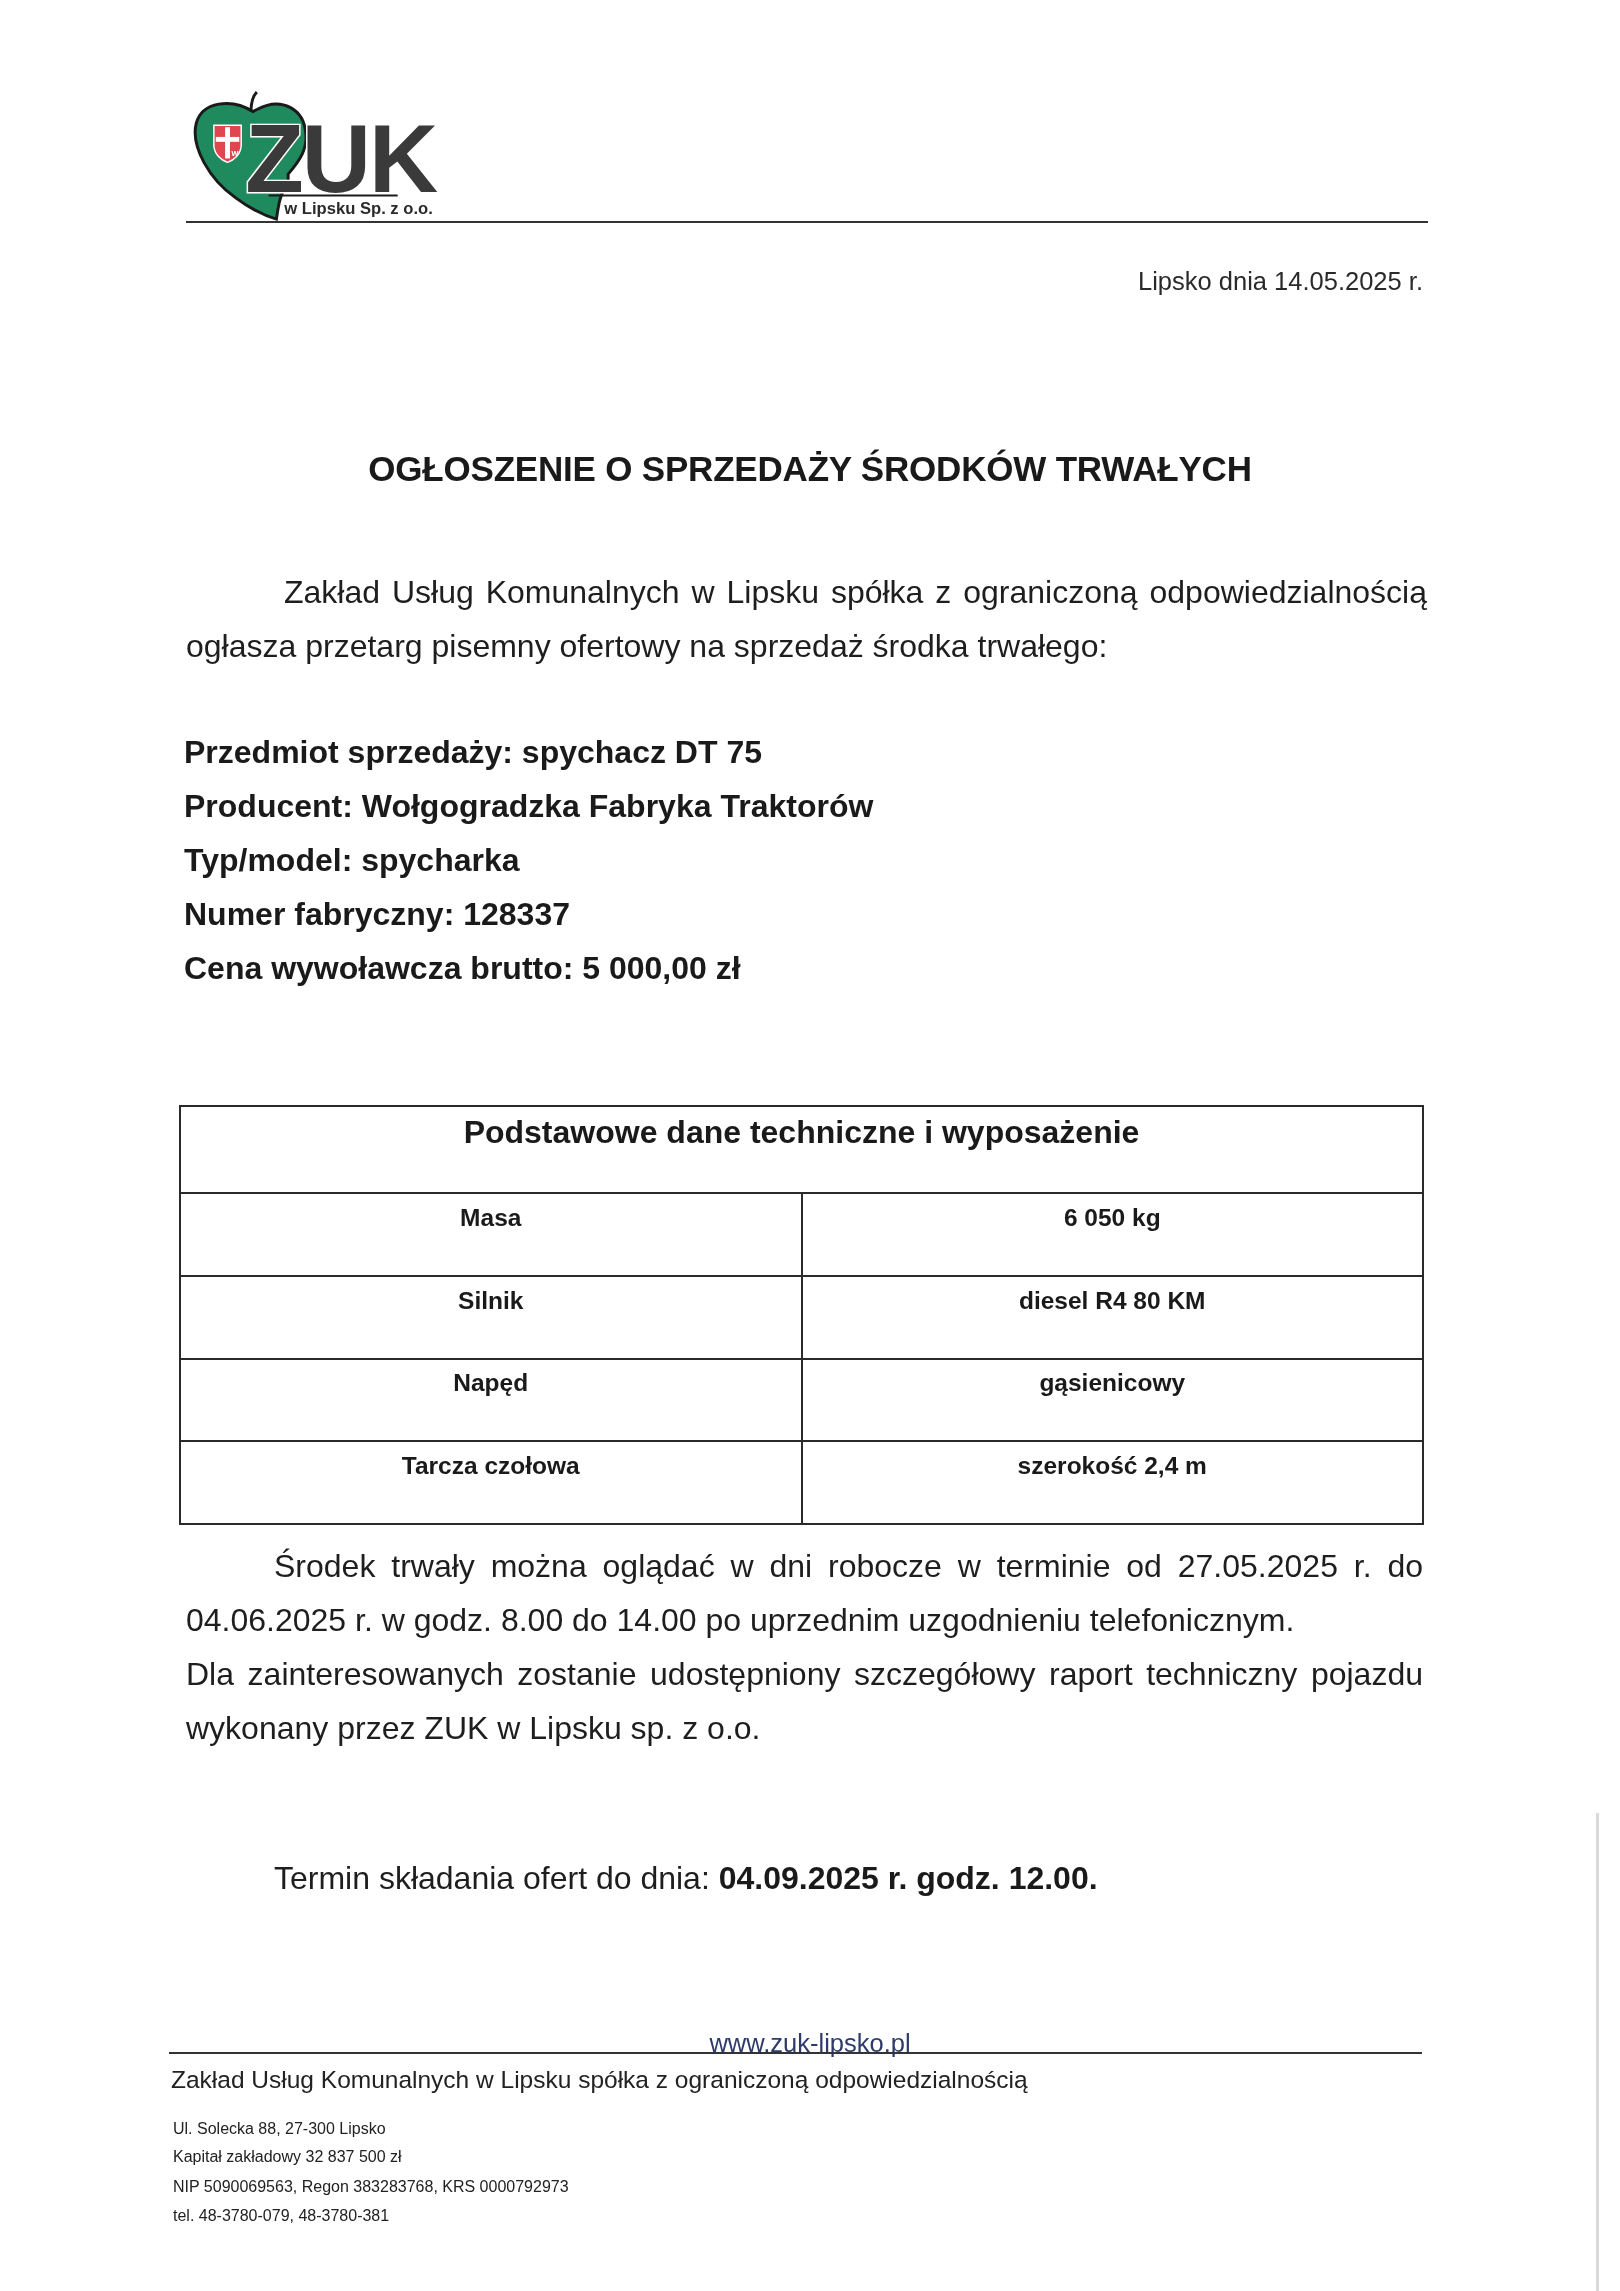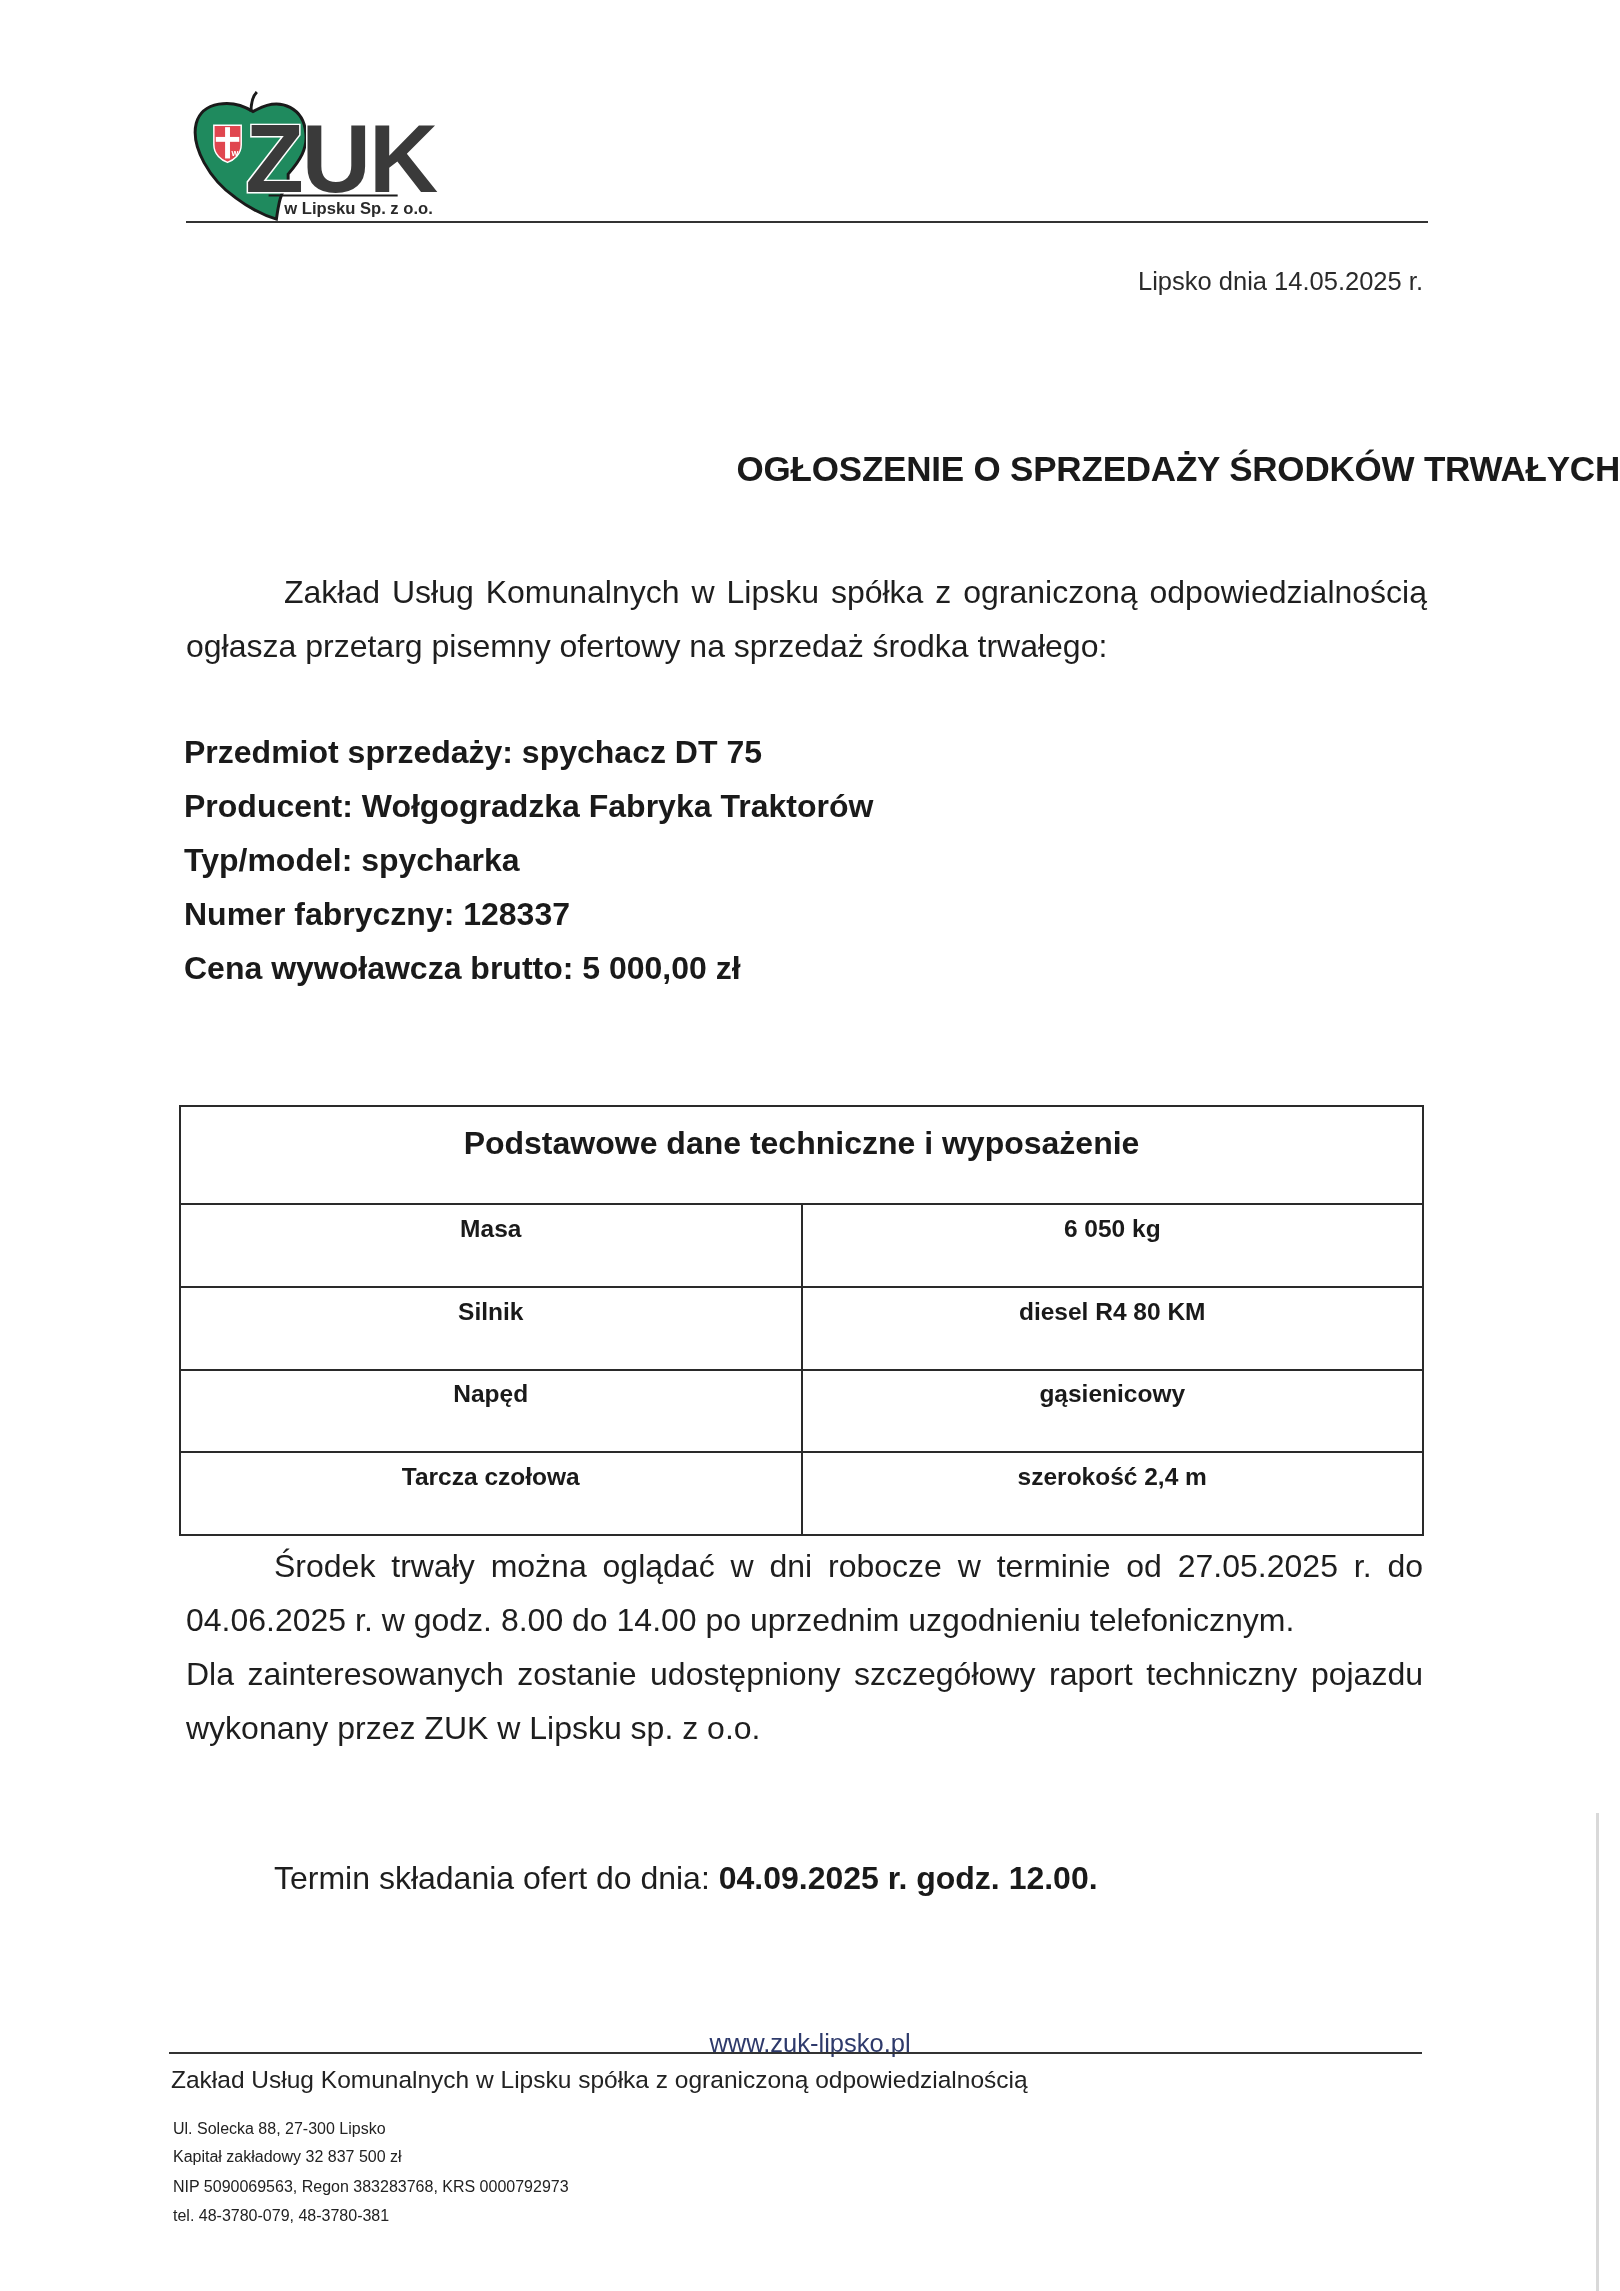--- a/index.html
+++ b/index.html
@@ -9,33 +9,33 @@
   }
   .abs { position: absolute; }
 
   
   #logo { left: 192px; top: 90px; width: 294px; height: 132px; }
   #logo svg { width: 100%; height: 100%; overflow: visible; }
   #header-line { left: 186px; top: 221px; width: 1242px; height: 0; border-top: 2px solid #333; }
 
   #date { right: 197px; top: 267px; font-size: 25.5px; color: #2a2a2a; white-space: nowrap; }
 
-  #title { left: 0; width: 1620px; top: 449px; text-align: right; font-size: 35px; font-weight: bold; letter-spacing: -0.2px; color: #1a1a1a; }
+  #title { left: 0; width: 1620px; top: 449px; text-align: center; font-size: 35px; font-weight: bold; letter-spacing: -0.2px; color: #1a1a1a; }
 
   .body-text { font-size: 32px; line-height: 54px; color: #1e1e1e; }
   #intro { left: 186px; top: 565px; width: 1241px; text-align: justify; text-align-last: left; }
   #intro .indent { display: inline-block; width: 98px; }
 
   #specs { left: 184px; top: 725px; width: 1078px; }
   .spec-line { font-size: 32px; font-weight: bold; line-height: 54px; color: #1a1a1a; white-space: nowrap; }
 
   
   #tech-table { left: 179px; top: 1105px; width: 1245px; border-collapse: collapse; table-layout: fixed; }
   #tech-table td, #tech-table th { border: 2px solid #2a2a2a; padding: 0; vertical-align: top; text-align: center; font-weight: bold; color: #1a1a1a; }
-  #tech-table th { height: 78px; font-size: 32px; padding-top: 18px; margin-left: 23px; }
+  #tech-table th { height: 78px; font-size: 32px; padding-top: 7px; margin-left: 23px; }
   #tech-table td { height: 71px; font-size: 24.5px; padding-top: 9.8px; }
   #tech-table col.c1 { width: 50%; } #tech-table col.c2 { width: 50%; }
 
   #inspection { left: 186px; top: 1539px; width: 1237px; text-align: justify; text-align-last: left; }
   #inspection .indent { display: inline-block; width: 88px; }
   #inspection p { margin: 0; }
 
   #deadline { left: 274px; top: 1860px; font-size: 32px; white-space: nowrap; color: #1e1e1e; }
   #deadline b { font-weight: bold; color: #1a1a1a; }
 

